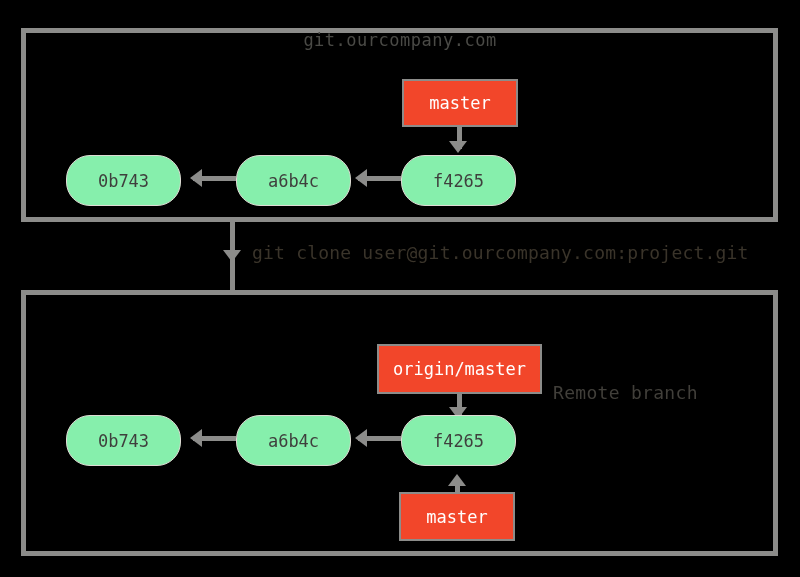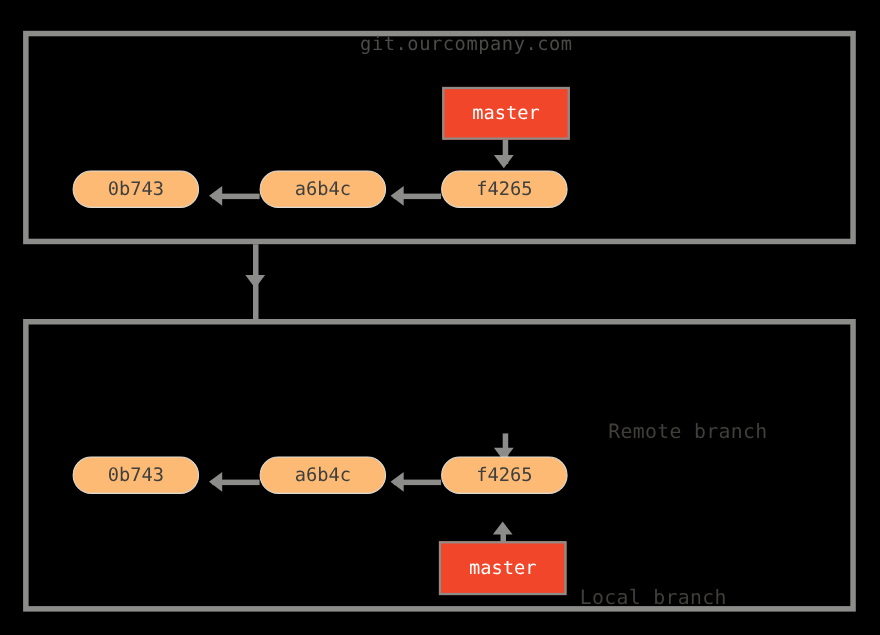--- a/index.html
+++ b/index.html
@@ -29,32 +29,31 @@
   #panel-local  { left: 21px;  top: 290px; width: 757px; height: 266px; }
 
   .panel-title {
     position: absolute;
     color: #4a4a46;
     font-family: "DejaVu Sans Mono", "Liberation Mono", monospace;
     font-size: 17px;
     letter-spacing: 0.5px;
     white-space: nowrap;
     transform: translateX(-50%);
-    margin-left: 24px;
   }
   #title-server { left: 400px; top: 30px; }
   #title-local  { left: 400px; top: 308px; }
 
   
   .commit {
     position: absolute;
     width: 115px;
-    height: 34px;
+    height: 51px;
     border-radius: 24px;
-    background: #fdba74;
+    background: #86efac;
     border: 1px solid #dedbd4;
     color: #3f3f3d;
     font-family: "DejaVu Sans Mono", "Liberation Mono", monospace;
     font-size: 17px;
     display: flex;
     align-items: center;
     justify-content: center;
     box-sizing: border-box;
   }
 
@@ -144,23 +143,25 @@
 
   <div class="hline" style="left:193px; top:176px; width:43px;"></div>
   <div class="arrow arrow-left" style="left:190px; top:169px;"></div>
 
   <div class="hline" style="left:358px; top:176px; width:43px;"></div>
   <div class="arrow arrow-left" style="left:355px; top:169px;"></div>
 
   <div class="vline" style="left:230px; top:222px; height:68px;"></div>
   <div class="arrow arrow-down" style="left:223px; top:250px;"></div>
 
+  <div id="clone-command">git clone user@git.ourcompany.com:project.git</div>
 
   <div class="panel" id="panel-local"></div>
 
+  <div class="branch-box" id="local-origin-master" style="left:377px; top:344px; width:165px; height:50px;">origin/master</div>
 
   <div class="annotation" style="left:553px; top:354px;">Remote branch</div>
 
   <div class="vline" style="left:457px; top:394px; height:22px;"></div>
   <div class="arrow arrow-down" style="left:449px; top:407px;"></div>
 
   <div class="commit" style="left:66px; top:415px;">0b743</div>
   <div class="commit" style="left:236px; top:415px;">a6b4c</div>
   <div class="commit" style="left:401px; top:415px;">f4265</div>
 
@@ -168,15 +169,14 @@
   <div class="arrow arrow-left" style="left:190px; top:429px;"></div>
 
   <div class="hline" style="left:358px; top:436px; width:43px;"></div>
   <div class="arrow arrow-left" style="left:355px; top:429px;"></div>
 
   <div class="vline" style="left:455px; top:478px; height:22px;"></div>
   <div class="arrow arrow-up" style="left:448px; top:474px;"></div>
 
   <div class="branch-box" id="local-master" style="left:399px; top:492px; width:116px; height:49px;">master</div>
 
-  <div class="annotation" style="left:527px; top:505px;">Local branch</div>
 
 </div>
 
 </body></html>

